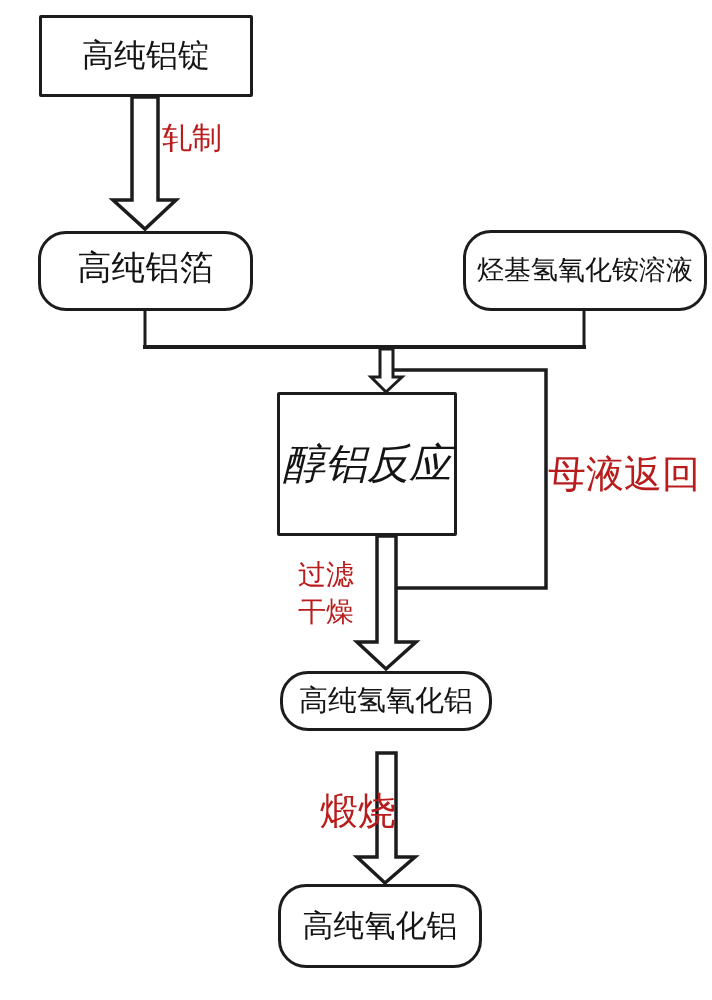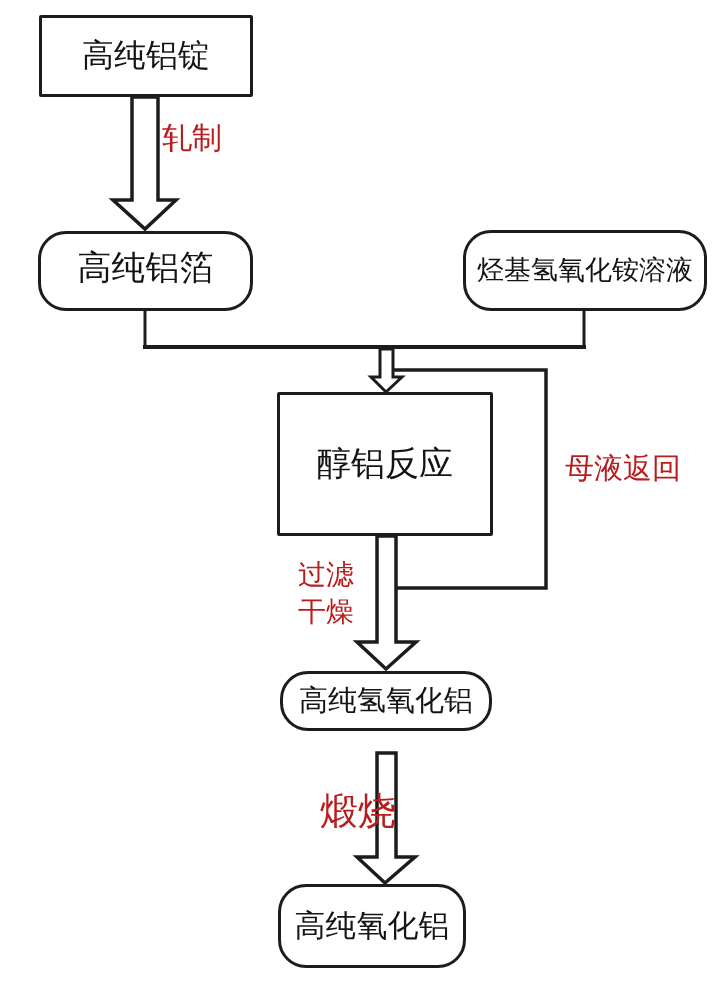--- a/index.html
+++ b/index.html
@@ -30,32 +30,32 @@
     background: #ffffff;
     text-align: center;
     line-height: 1.1;
   }
   .node.rect { border-radius: 2px; }
   .node.rounded { border-radius: 28px; }
 
   .node-ingot     { left: 39px;  top: 15px;  width: 214px; height: 82px;  font-size: 32px; }
   .node-foil      { left: 38px;  top: 231px; width: 215px; height: 80px;  font-size: 34px; font-family: Liberation Mono, monospace; }
   .node-ammonium  { left: 463px; top: 230px; width: 244px; height: 81px;  font-size: 27px; }
-  .node-reaction  { left: 277px; top: 392px; width: 216px; height: 144px; font-size: 34px; border-width: 3.5px; }
+  .node-reaction  { left: 277px; top: 392px; width: 180px; height: 144px; font-size: 42px; border-width: 3.5px; font-style: italic; }
   .node-hydroxide { left: 280px; top: 671px; width: 212px; height: 60px;  font-size: 29px; }
-  .node-alumina   { left: 278px; top: 884px; width: 188px; height: 84px;  font-size: 31px; }
+  .node-alumina   { left: 278px; top: 884px; width: 204px; height: 84px;  font-size: 31px; }
 
   .edge-label {
     position: absolute;
     white-space: nowrap;
     color: #b91c1c;
   }
   .label-rolling  { left: 162px; top: 118px; font-size: 30px; }
   .label-filter-dry { left: 298px; top: 556px; font-size: 28px; line-height: 37px; text-align: center; }
-  .label-return   { left: 565px; top: 449px; font-size: 29px; }
+  .label-return   { left: 548px; top: 449px; font-size: 38px; }
   .label-calcine  { left: 320px; top: 786px; font-size: 38px; }
 
   svg { display: block; }
 </style>
 </head>
 <body>
 
 <div class="canvas">
 
   <svg class="layer" width="712" height="1000" viewBox="0 0 712 1000">

